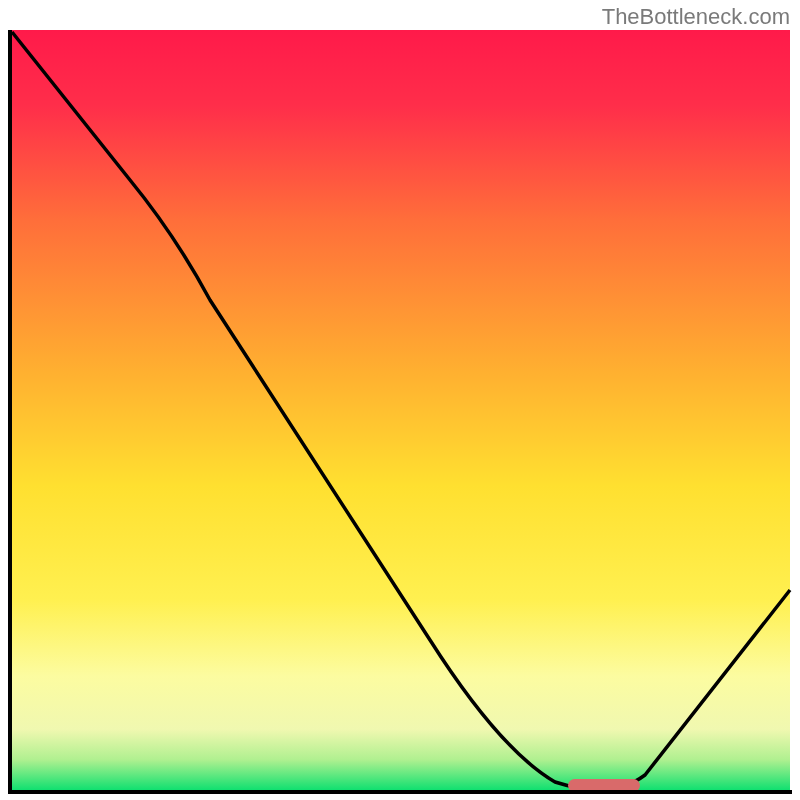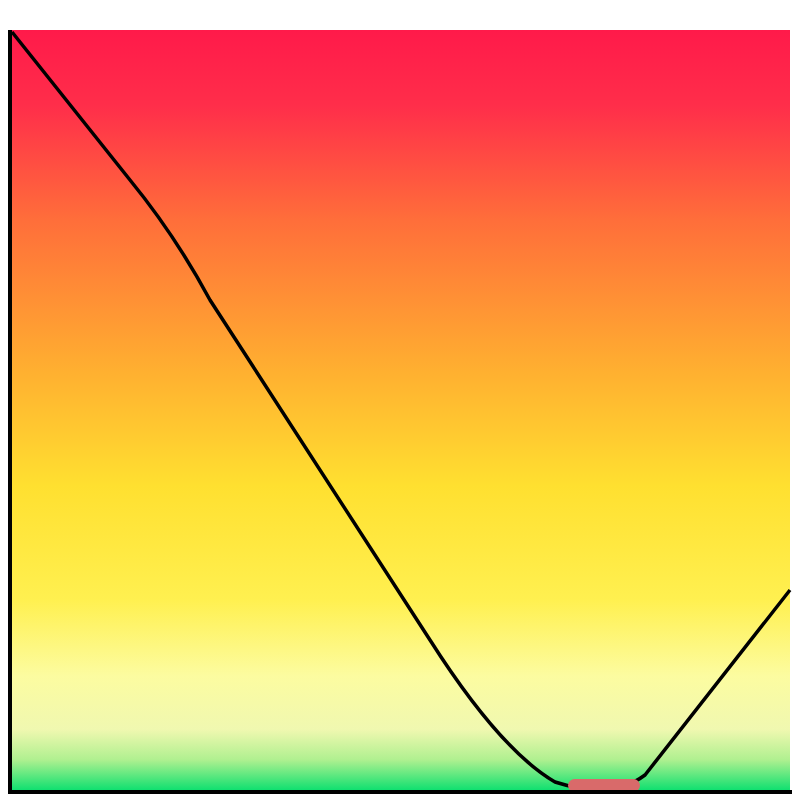--- a/index.html
+++ b/index.html
@@ -24,20 +24,21 @@
     z-index: 10;
   }
   svg {
     display: block;
   }
 </style>
 </head>
 <body>
 
 <div class="container">
+  <div class="watermark">TheBottleneck.com</div>
   <svg width="800" height="800" viewBox="0 0 800 800">
     <defs>
       <linearGradient id="bg-gradient" x1="0" y1="0" x2="0" y2="1">
         <stop offset="0%" stop-color="#ff1a4a"></stop>
         <stop offset="10%" stop-color="#ff2e4a"></stop>
         <stop offset="25%" stop-color="#ff6e3a"></stop>
         <stop offset="45%" stop-color="#ffb030"></stop>
         <stop offset="60%" stop-color="#ffe030"></stop>
         <stop offset="75%" stop-color="#fff050"></stop>
         <stop offset="85%" stop-color="#fcfca0"></stop>

